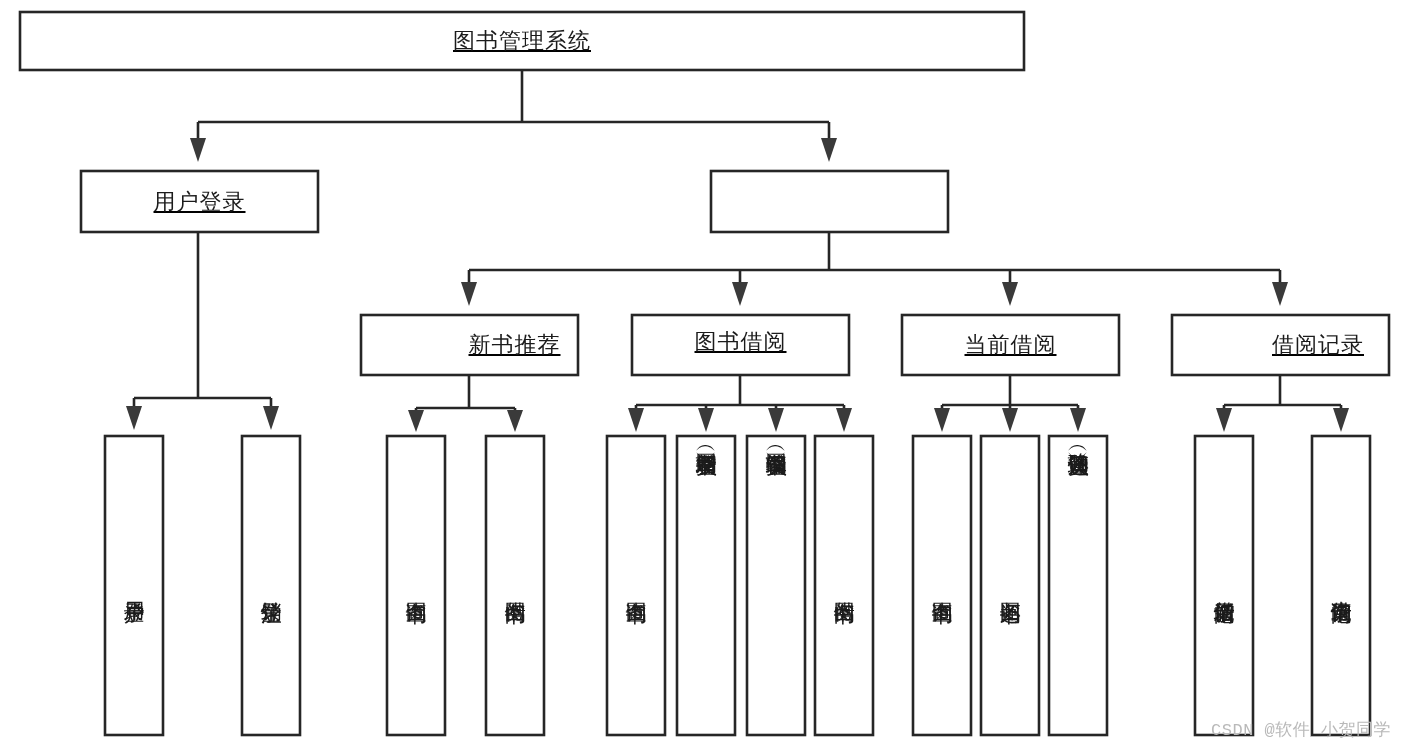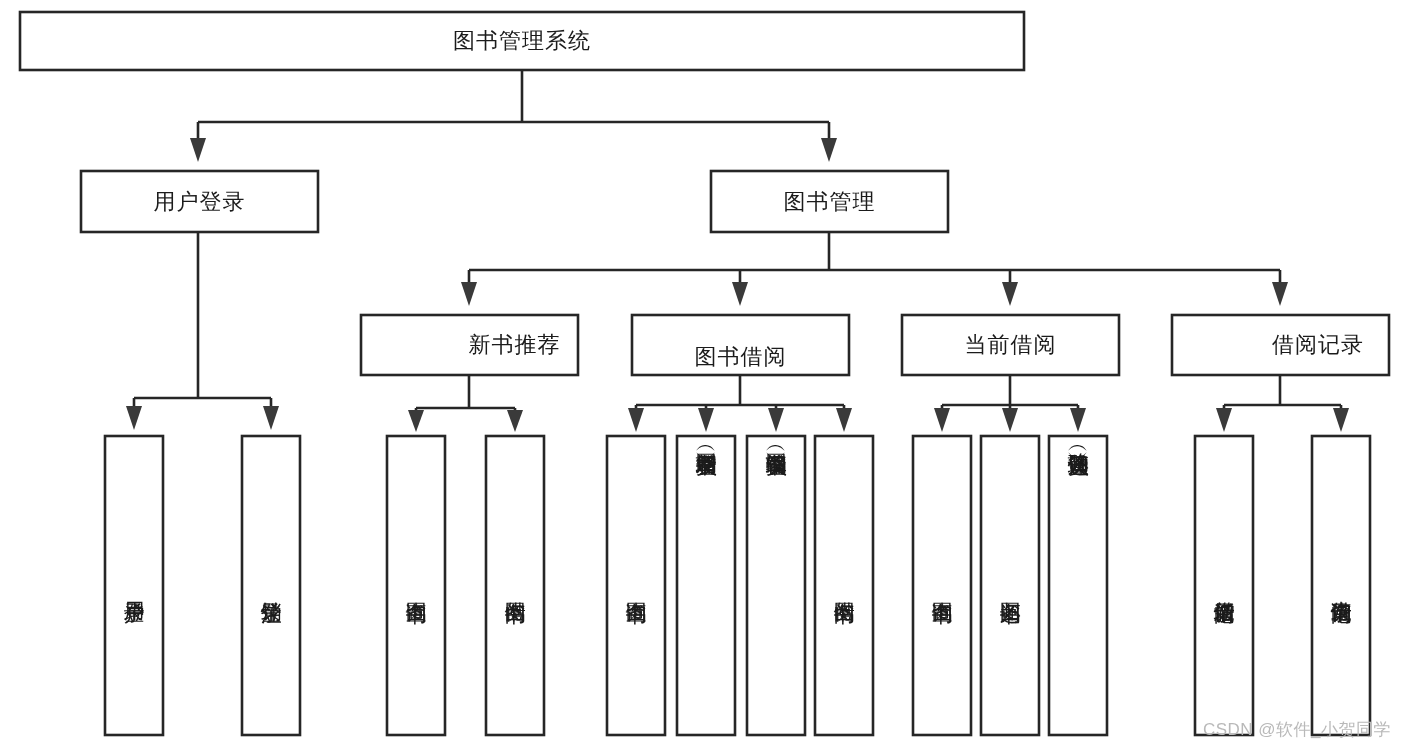--- a/index.html
+++ b/index.html
@@ -58,33 +58,34 @@
     color: #1b1b1b;
     letter-spacing: 0.5px;
     white-space: nowrap;
   }
   .hlabel-wrap {
     position: absolute;
     display: flex;
     align-items: center;
     justify-content: center;
     pointer-events: none;
+    text-decoration: underline;
   }
   .hlabel-text {
     font-family: "DejaVu Sans", "Liberation Sans", sans-serif;
     font-size: 22px;
     color: #1b1b1b;
     letter-spacing: 1px;
     white-space: nowrap;
   }
   .watermark {
     position: absolute;
     right: 14px;
     bottom: 6px;
-    font-family: Liberation Sans, sans-serif;
+    font-family: Liberation Mono, monospace;
     font-size: 17px;
     color: #b9b9b9;
     letter-spacing: 0.5px;
     white-space: nowrap;
     pointer-events: none;
     margin-left: 24px;
   }
 </style>
 </head>
 <body>
@@ -182,29 +183,26 @@
   </svg>
 
   <div class="hlabel-wrap" style="left:20px; top:12px; width:1004px; height:58px;">
     <span class="hlabel-text">图书管理系统</span>
   </div>
 
   <div class="hlabel-wrap" style="left:81px; top:171px; width:237px; height:61px;">
     <span class="hlabel-text">用户登录</span>
   </div>
 
-  <div class="hlabel-wrap" style="left:711px; top:171px; width:237px; height:61px;">
-    <span class="hlabel-text">图书管理</span>
-  </div>
 
   <div class="hlabel-wrap" style="left:361px; top:315px; width:217px; height:60px;margin-left:45px;">
     <span class="hlabel-text">新书推荐</span>
   </div>
 
-  <div class="hlabel-wrap" style="left:632px; top:334px; width:217px; height:46px;">
+  <div class="hlabel-wrap" style="left:632px; top:319px; width:217px; height:46px;">
     <span class="hlabel-text">图书借阅</span>
   </div>
 
   <div class="hlabel-wrap" style="left:902px; top:315px; width:217px; height:60px;border-radius:13px;">
     <span class="hlabel-text">当前借阅</span>
   </div>
 
   <div class="hlabel-wrap" style="left:1172px; top:315px; width:238px; height:60px;padding-left:27px;">
     <span class="hlabel-text">借阅记录</span>
   </div>

